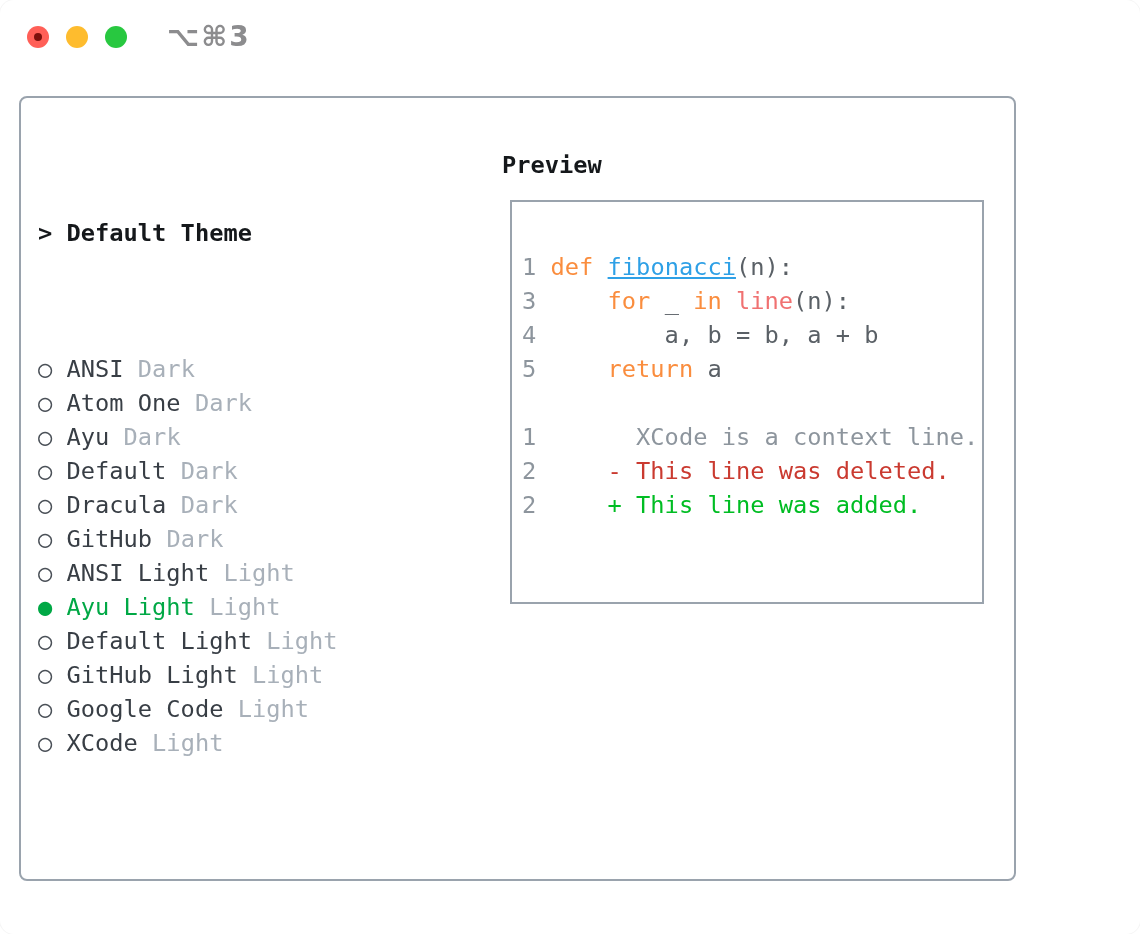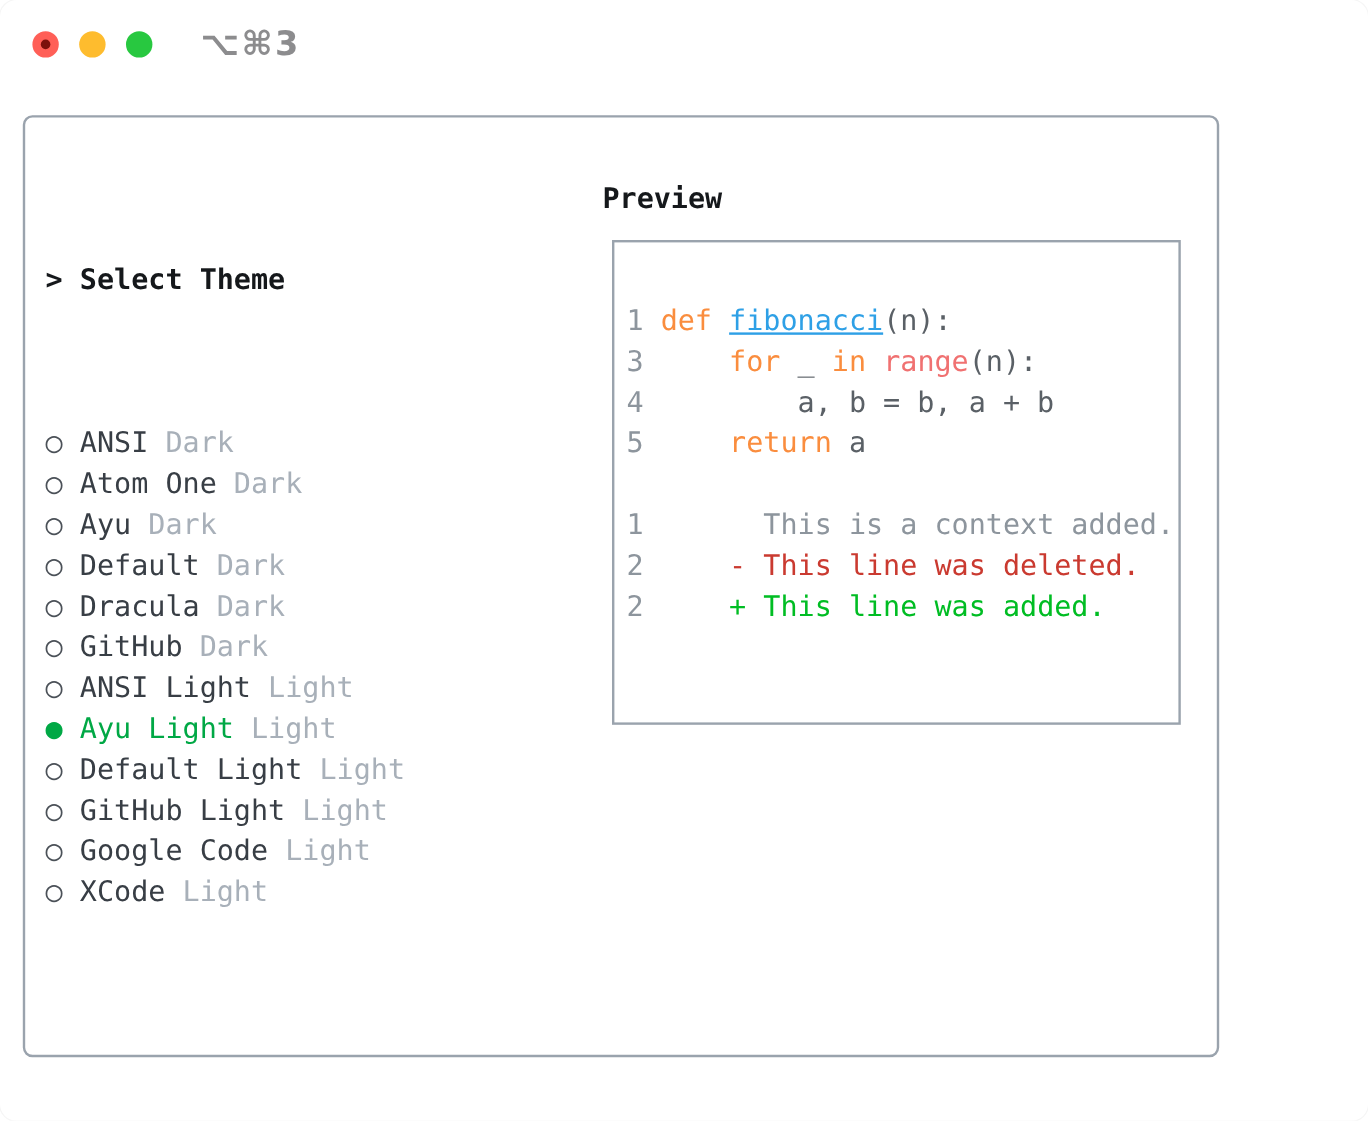--- a/index.html
+++ b/index.html
@@ -58,44 +58,44 @@
       <span class="dot"></span>
     </div>
     <div class="tl yellow"></div>
     <div class="tl green"></div>
     <div class="win-title">⌥⌘3</div>
   </div>
 
   <div class="panel">
 
     <div class="left-col">
-      <div class="row"><span class="hmarker">&gt;</span><span> </span><span class="bold">Select Theme</span></div>
+      <div class="row"><span class="hmarker">&gt;</span><span> </span><span class="bold">Default Theme</span></div>
 
       <div id="theme-list"><div class="row theme-row"><span class="mk">○</span> <span class="tn">ANSI</span> <span class="tv">Dark</span></div><div class="row theme-row"><span class="mk">○</span> <span class="tn">Atom One</span> <span class="tv">Dark</span></div><div class="row theme-row"><span class="mk">○</span> <span class="tn">Ayu</span> <span class="tv">Dark</span></div><div class="row theme-row"><span class="mk">○</span> <span class="tn">Default</span> <span class="tv">Dark</span></div><div class="row theme-row"><span class="mk">○</span> <span class="tn">Dracula</span> <span class="tv">Dark</span></div><div class="row theme-row"><span class="mk">○</span> <span class="tn">GitHub</span> <span class="tv">Dark</span></div><div class="row theme-row"><span class="mk">○</span> <span class="tn">ANSI Light</span> <span class="tv">Light</span></div><div class="row theme-row sel"><span class="mk">●</span> <span class="tn">Ayu Light</span> <span class="tv">Light</span></div><div class="row theme-row"><span class="mk">○</span> <span class="tn">Default Light</span> <span class="tv">Light</span></div><div class="row theme-row"><span class="mk">○</span> <span class="tn">GitHub Light</span> <span class="tv">Light</span></div><div class="row theme-row"><span class="mk">○</span> <span class="tn">Google Code</span> <span class="tv">Light</span></div><div class="row theme-row"><span class="mk">○</span> <span class="tn">XCode</span> <span class="tv">Light</span></div></div>
 
       <div class="row blank"> </div>
 
       
 
       
 
       
 
       
     </div>
 
     <div class="preview-title bold">Preview</div>
 
     <div class="preview-box">
       <div id="code">
           <div class="cl"><span class="c-g">1 </span><span class="c-k">def</span><span class="c-p"> </span><span class="c-f">fibonacci</span><span class="c-p">(n):</span></div>
-          <div class="cl"><span class="c-g">3</span><span class="c-p">     </span><span class="c-k">for</span><span class="c-p"> _ </span><span class="c-k">in</span><span class="c-p"> </span><span class="c-s">range</span><span class="c-p">(n):</span></div>
+          <div class="cl"><span class="c-g">3</span><span class="c-p">     </span><span class="c-k">for</span><span class="c-p"> _ </span><span class="c-k">in</span><span class="c-p"> </span><span class="c-s">line</span><span class="c-p">(n):</span></div>
           <div class="cl"><span class="c-g">4</span><span class="c-p">         a, b = b, a + b</span></div>
           <div class="cl"><span class="c-g">5</span><span class="c-p">     </span><span class="c-k">return</span><span class="c-p"> a</span></div>
           <div class="cl"></div>
-          <div class="cl"><span class="c-g">1</span><span class="c-p">       </span><span class="c-ctx">This is a context added.</span></div>
+          <div class="cl"><span class="c-g">1</span><span class="c-p">       </span><span class="c-ctx">XCode is a context line.</span></div>
           <div class="cl"><span class="c-g">2</span><span class="c-p">     </span><span class="c-del">- This line was deleted.</span></div>
           <div class="cl"><span class="c-g">2</span><span class="c-p">     </span><span class="c-add">+ This line was added.</span></div>
         </div>
     </div>
 
   </div>
 </div>
 
 </body></html>

